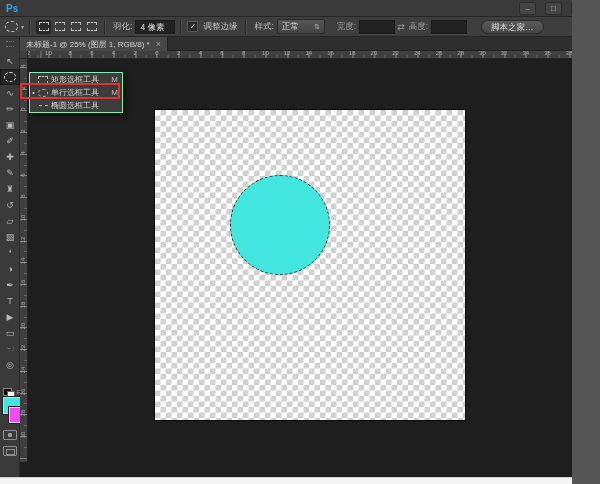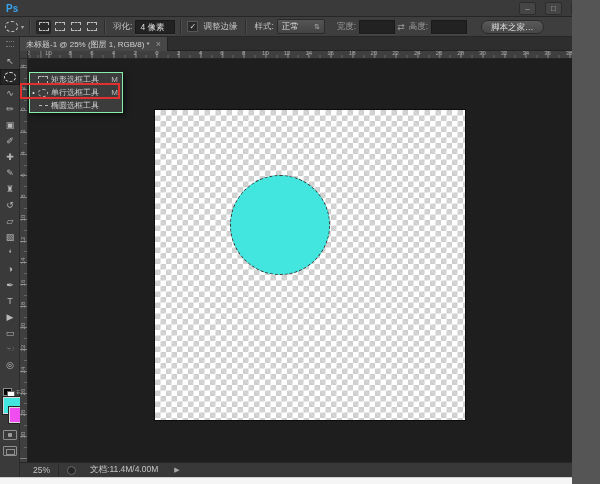--- a/index.html
+++ b/index.html
@@ -279,27 +279,20 @@
     <div class="canvas-board">
       <div class="selection-circle" id="selection-circle" style="background: rgb(67, 230, 222);"></div>
     </div>
   </div>
 
   <div class="vscroll">
       <div class="thumb"></div>
     </div>
   <div class="collapse-btn">»</div>
 
-  <div class="statusbar">
-    <span class="status-zoom">25%</span>
-    <span class="status-divider"></span>
-    <span class="status-dot"></span>
-    <span class="status-doc">文档:11.4M/4.00M</span>
-    <span class="status-arrow">▶</span>
-  </div>
 
   <div class="flyout" id="flyout">
       <div class="flyout-item">
         <span class="fly-bullet"></span>
         <span class="fly-icon">
           <span class="fi-shape fi-rect"></span>
         </span>
         <span class="fly-label">矩形选框工具</span>
         <span class="fly-shortcut">M</span>
       </div>

